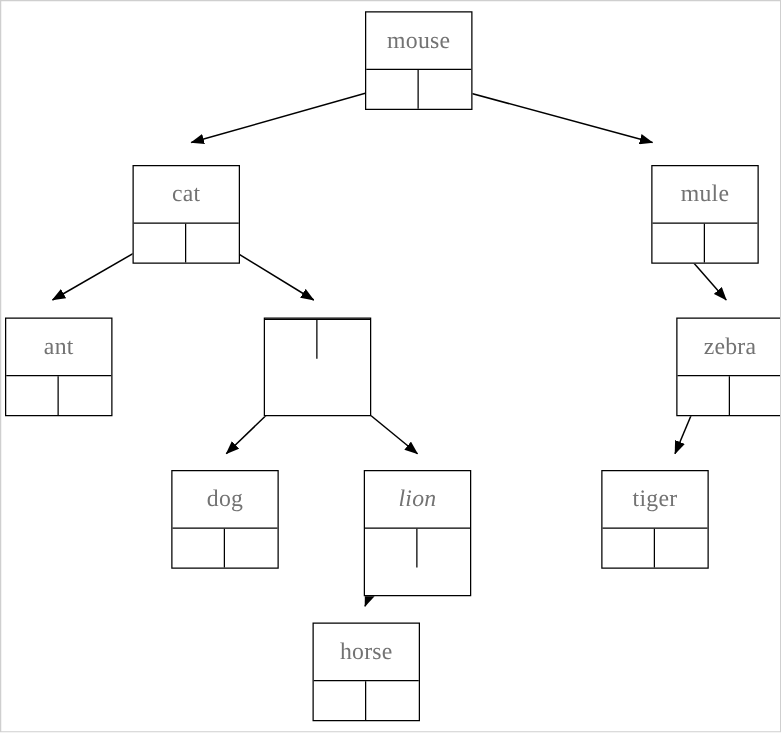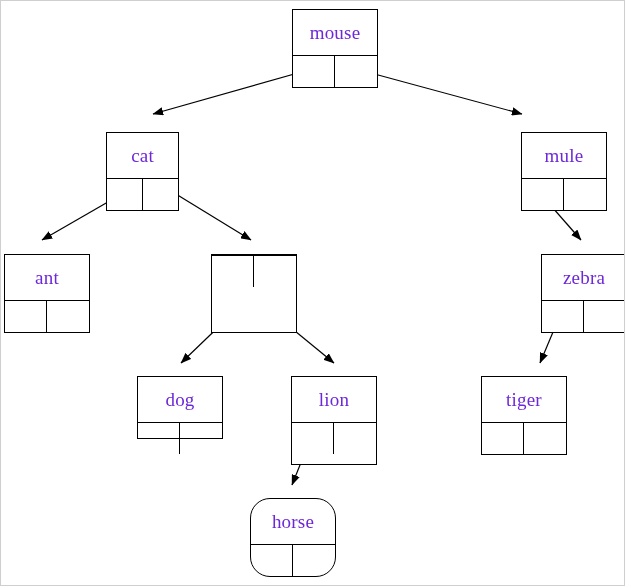--- a/index.html
+++ b/index.html
@@ -31,21 +31,21 @@
     border: 1px solid #000000;
     background: #ffffff;
   }
   .node-label {
     box-sizing: border-box;
     width: 100%;
     display: flex;
     align-items: center;
     justify-content: center;
     font-size: 19px;
-    color: #6d28d9;
+    color: #737373;
     line-height: 1;
     letter-spacing: 0.2px;
   }
   .node-ptrs {
     box-sizing: border-box;
     display: flex;
     width: 100%;
     border-top: 1px solid #000000;
   }
   .ptr {
@@ -81,21 +81,21 @@
   </svg>
 
   <div id="nodes-group">
       <div class="node" style="left: 291px; top: 8px; width: 86px; height: 79px;">
         <div class="node-label" style="height: 45px;">mouse</div>
         <div class="node-ptrs" style="height: 32px;">
           <div class="ptr left"></div>
           <div class="ptr right"></div>
         </div>
       </div>
-      <div class="node" style="left: 105px; top: 131px; width: 73px; height: 79px;">
+      <div class="node" style="left: 105px; top: 131px; width: 86px; height: 79px;">
         <div class="node-label" style="height: 45px;">cat</div>
         <div class="node-ptrs" style="height: 32px;">
           <div class="ptr left"></div>
           <div class="ptr right"></div>
         </div>
       </div>
       <div class="node" style="left: 476px; top: 131px; width: 86px; height: 79px; margin-left: 44px;">
         <div class="node-label" style="height: 45px;">mule</div>
         <div class="node-ptrs" style="height: 32px;">
           <div class="ptr left"></div>
@@ -115,42 +115,42 @@
           <div class="ptr right"></div>
         </div>
       </div>
       <div class="node" style="left: 540px; top: 253px; width: 86px; height: 79px;">
         <div class="node-label" style="height: 45px;">zebra</div>
         <div class="node-ptrs" style="height: 32px;">
           <div class="ptr left"></div>
           <div class="ptr right"></div>
         </div>
       </div>
-      <div class="node" style="left: 136px; top: 375px; width: 86px; height: 63px;">
+      <div class="node" style="left: 136px; top: 375px; width: 86px; height: 79px;">
         <div class="node-label" style="height: 45px;">dog</div>
         <div class="node-ptrs" style="height: 32px;">
           <div class="ptr left"></div>
           <div class="ptr right"></div>
         </div>
       </div>
-      <div class="node" style="left: 290px; top: 375px; width: 86px; height: 89px;">
+      <div class="node" style="left: 290px; top: 375px; width: 86px; height: 101px; font-style: italic;">
         <div class="node-label" style="height: 45px;">lion</div>
         <div class="node-ptrs" style="height: 32px;">
           <div class="ptr left"></div>
           <div class="ptr right"></div>
         </div>
       </div>
       <div class="node" style="left: 480px; top: 375px; width: 86px; height: 79px;">
         <div class="node-label" style="height: 45px;">tiger</div>
         <div class="node-ptrs" style="height: 32px;">
           <div class="ptr left"></div>
           <div class="ptr right"></div>
         </div>
       </div>
-      <div class="node" style="left: 249px; top: 497px; width: 86px; height: 79px; border-radius: 20px;">
+      <div class="node" style="left: 249px; top: 497px; width: 86px; height: 79px;">
         <div class="node-label" style="height: 45px;">horse</div>
         <div class="node-ptrs" style="height: 32px;">
           <div class="ptr left"></div>
           <div class="ptr right"></div>
         </div>
       </div>
     </div>
 
 </div>
 

